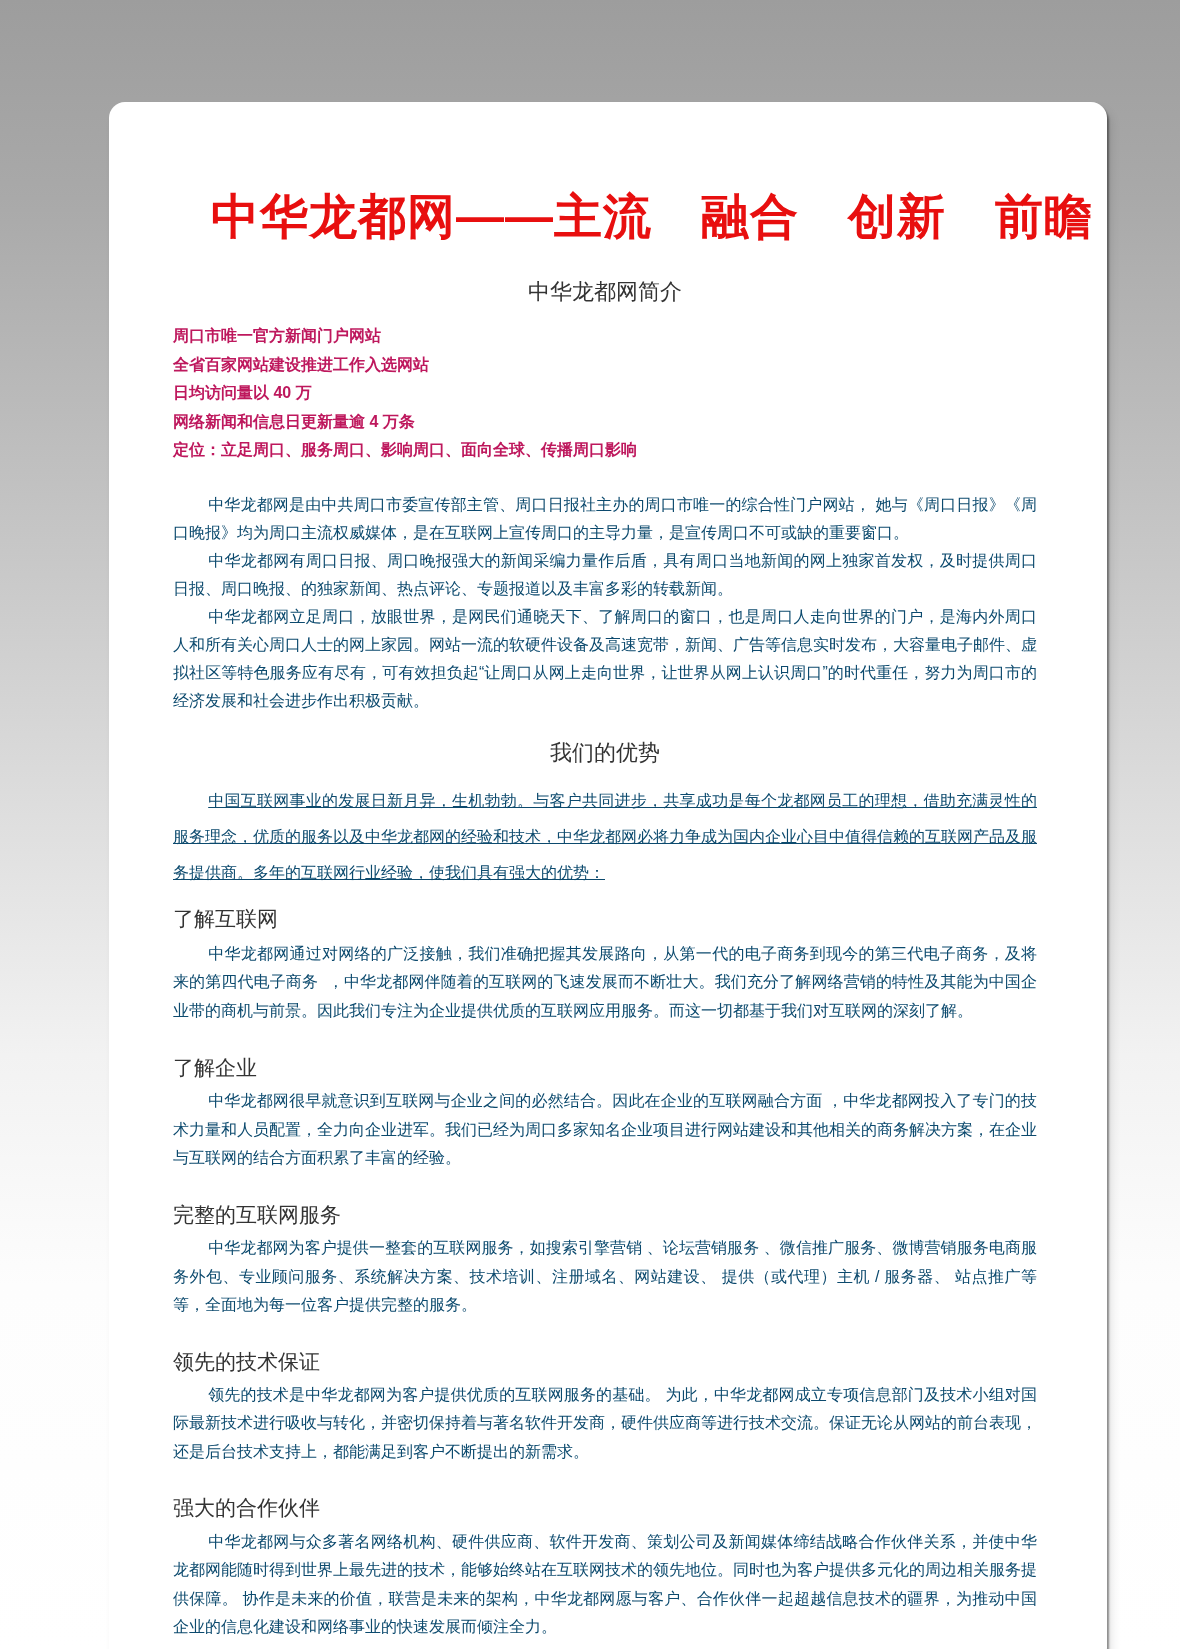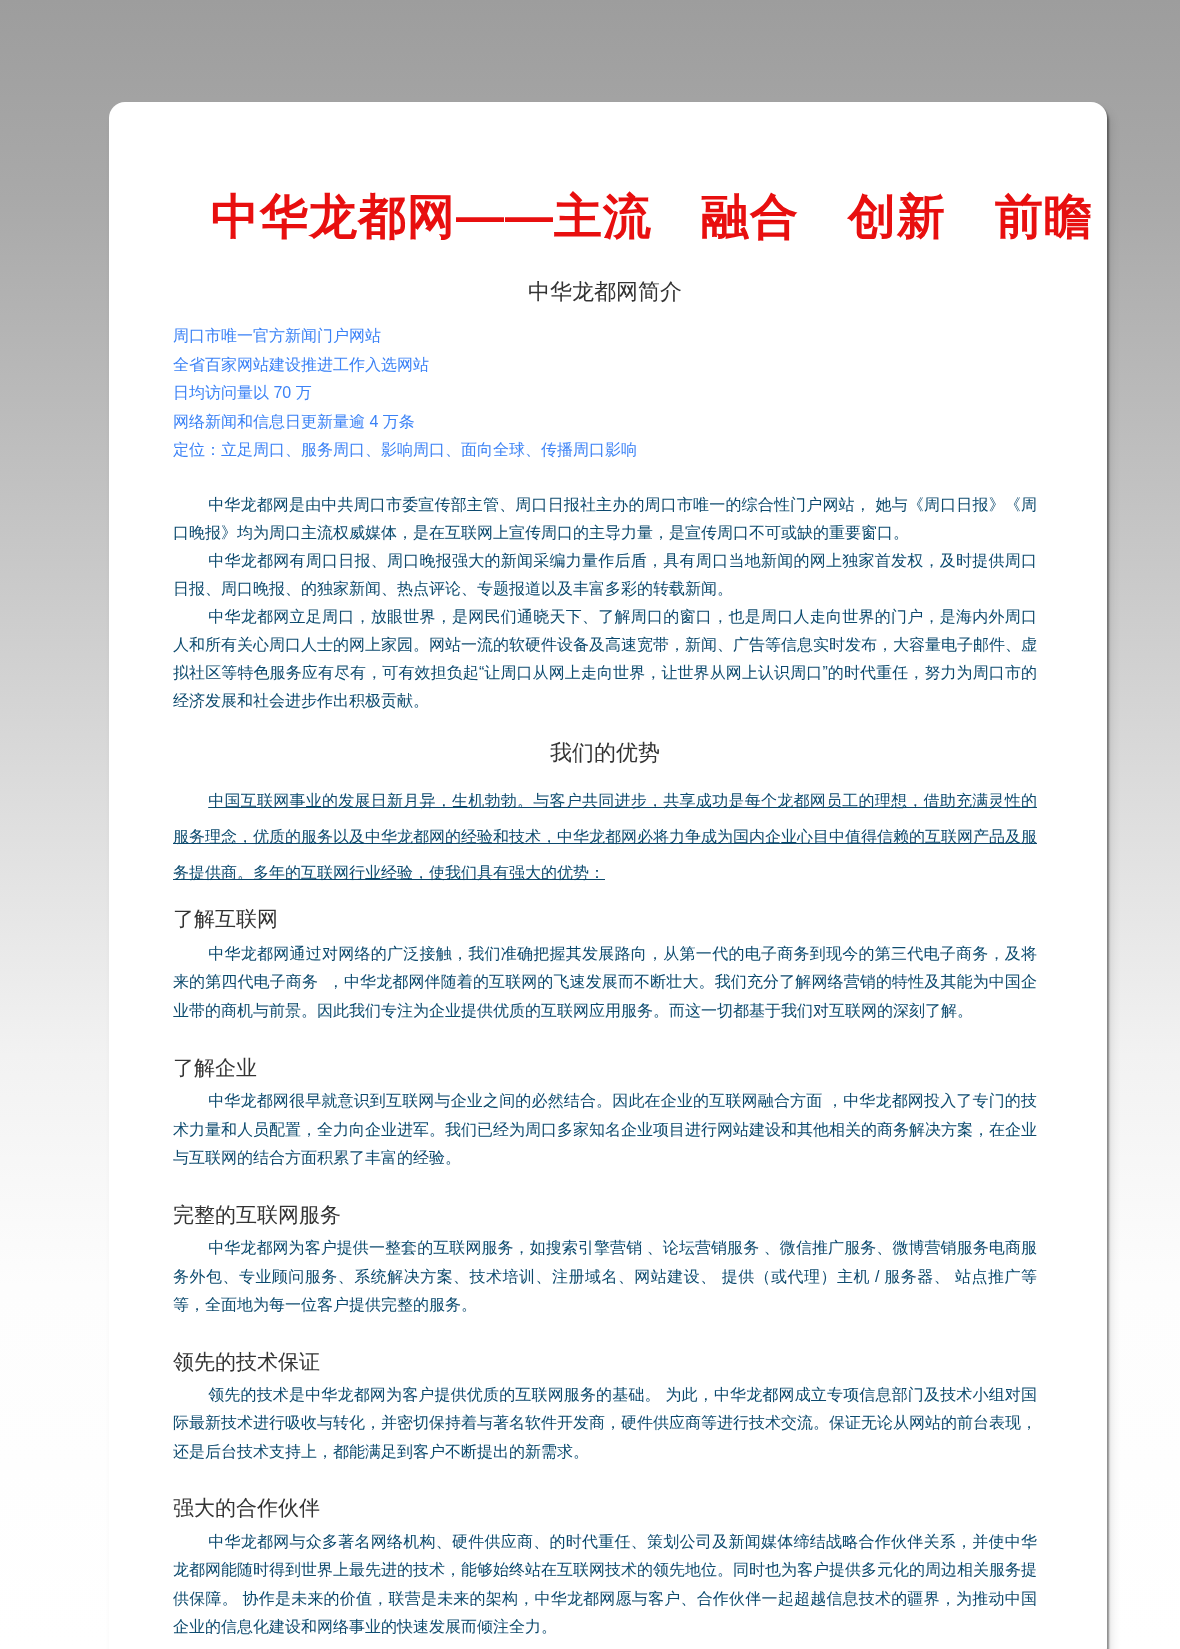--- a/index.html
+++ b/index.html
@@ -60,21 +60,22 @@
     font-weight: 400;
     color: #333333;
   }
   .facts {
     margin: 0 0 26px 0;
   }
   .fact {
     margin: 0;
     font-size: 16px;
     line-height: 28.5px;
-    color: #3b82f6;
+    color: #be185d;
+    font-weight: bold;
   }
   .para {
     margin: 0;
     font-size: 16px;
     line-height: 28px;
     text-indent: 2.2em;
     text-align: justify;
     color: #0c4a6e;
   }
   .advantages { margin-top: 24px; }
@@ -89,21 +90,21 @@
 <div class="page">
   <div class="content">
 
     <h1 class="doc-title">中华龙都网——主流　融合　创新　前瞻</h1>
 
     <section>
       <h2 class="sec-heading">中华龙都网简介</h2>
       <div class="facts">
         <p class="fact">周口市唯一官方新闻门户网站</p>
         <p class="fact">全省百家网站建设推进工作入选网站</p>
-        <p class="fact">日均访问量以 70 万</p>
+        <p class="fact">日均访问量以 40 万</p>
         <p class="fact">网络新闻和信息日更新量逾 4 万条</p>
         <p class="fact">定位：立足周口、服务周口、影响周口、面向全球、传播周口影响</p>
       </div>
       <div>
         <p class="para">中华龙都网是由中共周口市委宣传部主管、周口日报社主办的周口市唯一的综合性门户网站， 她与《周口日报》《周口晚报》均为周口主流权威媒体，是在互联网上宣传周口的主导力量，是宣传周口不可或缺的重要窗口。</p>
         <p class="para">中华龙都网有周口日报、周口晚报强大的新闻采编力量作后盾，具有周口当地新闻的网上独家首发权，及时提供周口日报、周口晚报、的独家新闻、热点评论、专题报道以及丰富多彩的转载新闻。</p>
         <p class="para">中华龙都网立足周口，放眼世界，是网民们通晓天下、了解周口的窗口，也是周口人走向世界的门户，是海内外周口人和所有关心周口人士的网上家园。网站一流的软硬件设备及高速宽带，新闻、广告等信息实时发布，大容量电子邮件、虚拟社区等特色服务应有尽有，可有效担负起“让周口从网上走向世界，让世界从网上认识周口”的时代重任，努力为周口市的经济发展和社会进步作出积极贡献。</p>
       </div>
     </section>
 
@@ -127,17 +128,17 @@
       <p class="para">中华龙都网为客户提供一整套的互联网服务，如搜索引擎营销 、论坛营销服务 、微信推广服务、微博营销服务电商服务外包、专业顾问服务、系统解决方案、技术培训、注册域名、网站建设、 提供（或代理）主机 / 服务器、 站点推广等等，全面地为每一位客户提供完整的服务。</p>
     </section>
 
     <section class="sub">
       <h3 class="sub-heading">领先的技术保证</h3>
       <p class="para">领先的技术是中华龙都网为客户提供优质的互联网服务的基础。 为此，中华龙都网成立专项信息部门及技术小组对国际最新技术进行吸收与转化，并密切保持着与著名软件开发商，硬件供应商等进行技术交流。保证无论从网站的前台表现，还是后台技术支持上，都能满足到客户不断提出的新需求。</p>
     </section>
 
     <section class="sub">
       <h3 class="sub-heading">强大的合作伙伴</h3>
-      <p class="para">中华龙都网与众多著名网络机构、硬件供应商、的时代重任、策划公司及新闻媒体缔结战略合作伙伴关系，并使中华龙都网能随时得到世界上最先进的技术，能够始终站在互联网技术的领先地位。同时也为客户提供多元化的周边相关服务提供保障。 协作是未来的价值，联营是未来的架构，中华龙都网愿与客户、合作伙伴一起超越信息技术的疆界，为推动中国企业的信息化建设和网络事业的快速发展而倾注全力。</p>
+      <p class="para">中华龙都网与众多著名网络机构、硬件供应商、软件开发商、策划公司及新闻媒体缔结战略合作伙伴关系，并使中华龙都网能随时得到世界上最先进的技术，能够始终站在互联网技术的领先地位。同时也为客户提供多元化的周边相关服务提供保障。 协作是未来的价值，联营是未来的架构，中华龙都网愿与客户、合作伙伴一起超越信息技术的疆界，为推动中国企业的信息化建设和网络事业的快速发展而倾注全力。</p>
     </section>
 
   </div>
 </div>
 
 </body></html>

